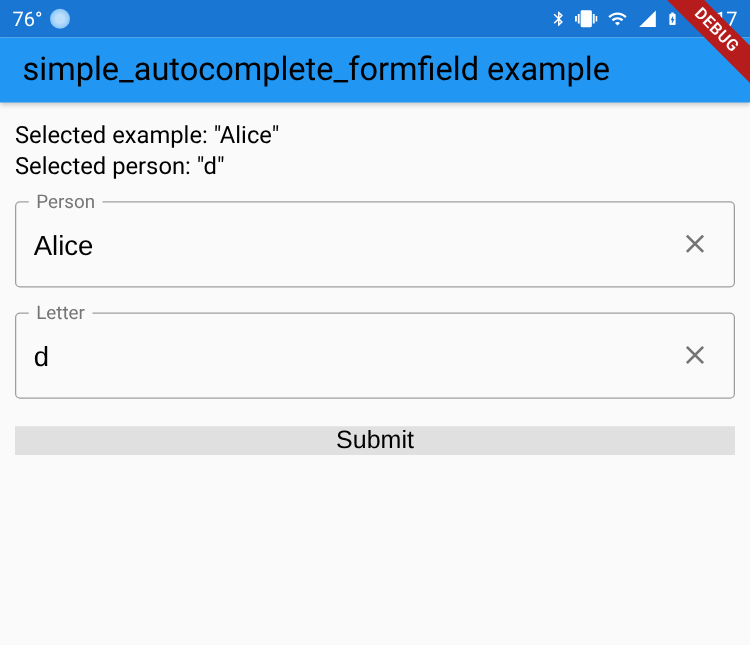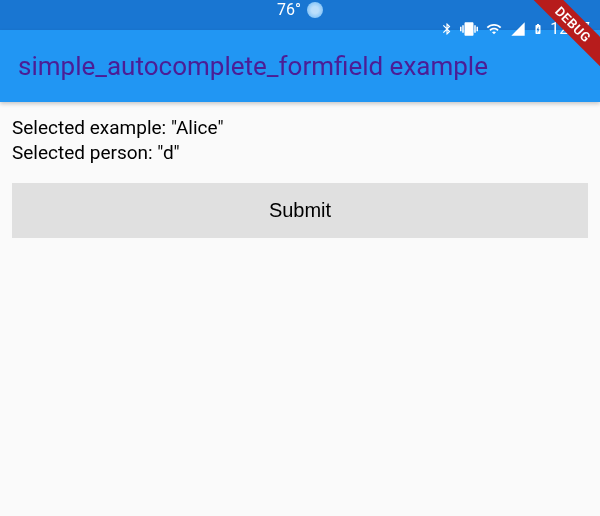--- a/index.html
+++ b/index.html
@@ -12,29 +12,28 @@
       position: relative;
     }
     .status-bar {
       height: 30px;
       background: #1976d2;
       color: #fff;
       display: flex;
       align-items: center;
       padding: 0 10px;
       font-size: 16px;
-      flex-direction: column;
     }
     .status-left { display: flex; align-items: center; gap: 6px; }
     .status-right { margin-left: auto; display: flex; align-items: center; gap: 6px; }
     .status-right svg { display: block; }
     .app-bar {
-      height: 72px;
+      height: 52px;
       background: #2196f3;
-      color: #4c1d95;
+      color: #000000;
       display: flex;
       align-items: center;
       padding: 0 18px;
       font-size: 26px;
       font-weight: 400;
       box-shadow: 0 2px 4px rgba(0,0,0,0.2);
     }
     .debug-banner {
       position: absolute;
       top: 14px;
@@ -89,21 +88,21 @@
       cursor: pointer;
       padding: 4px;
       color: #757575;
       display: flex;
       align-items: center;
     }
     .submit-btn {
       width: 100%;
       background: #e0e0e0;
       border: none;
-      padding: 16px;
+      padding: 0;
       font-size: 20px;
       color: #000;
       cursor: pointer;
       margin-top: 2px;
     }
     .weather-icon {
       width: 16px;
       height: 16px;
       border-radius: 50%;
       background: radial-gradient(circle, #bbdefb 30%, #64b5f6 100%);
@@ -158,18 +157,40 @@
     <div>
       <span>Selected example:</span>
       <span>"Alice"</span>
     </div>
     <div>
       <span>Selected person:</span>
       <span>"d"</span>
     </div>
   </div>
 
+  <div class="form-field">
+    <span class="field-label">Person</span>
+    <input class="field-input" value="Alice" style="">
+    <button class="clear-btn">
+      <span>
+        <svg width="26" height="26" viewBox="0 0 24 24" fill="none" stroke="#757575" stroke-width="2">
+            <path d="M18 6L6 18M6 6l12 12"></path>
+          </svg>
+      </span>
+    </button>
+  </div>
 
+  <div class="form-field">
+    <span class="field-label">Letter</span>
+    <input class="field-input" value="d" style="">
+    <button class="clear-btn">
+      <span>
+        <svg width="26" height="26" viewBox="0 0 24 24" fill="none" stroke="#757575" stroke-width="2">
+            <path d="M18 6L6 18M6 6l12 12"></path>
+          </svg>
+      </span>
+    </button>
+  </div>
 
   <button class="submit-btn">
     <span>Submit</span>
   </button>
 </div>
 
 </body></html>

